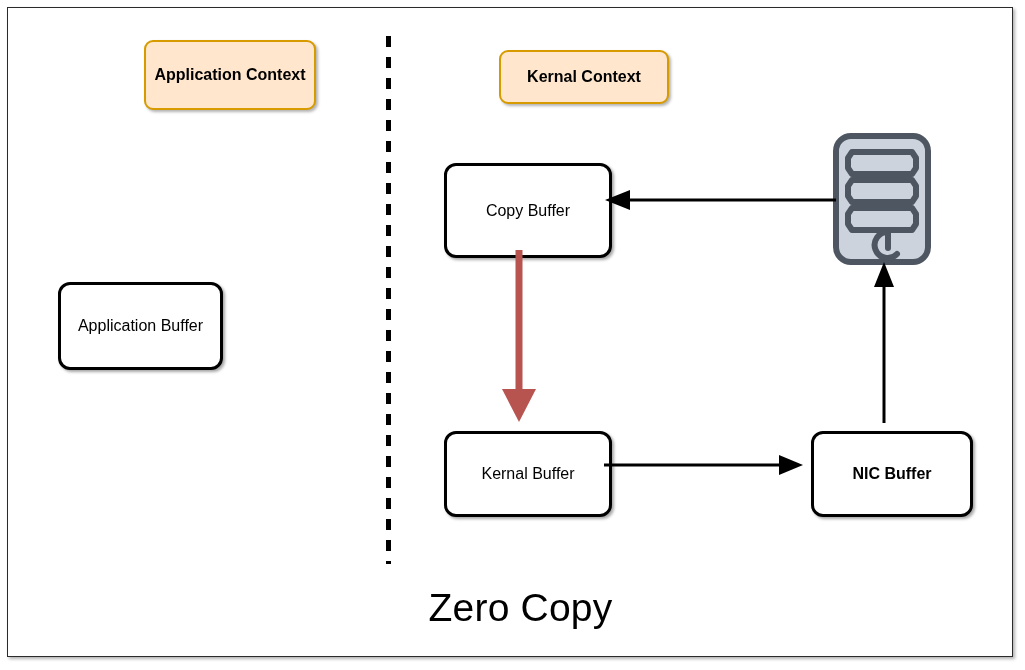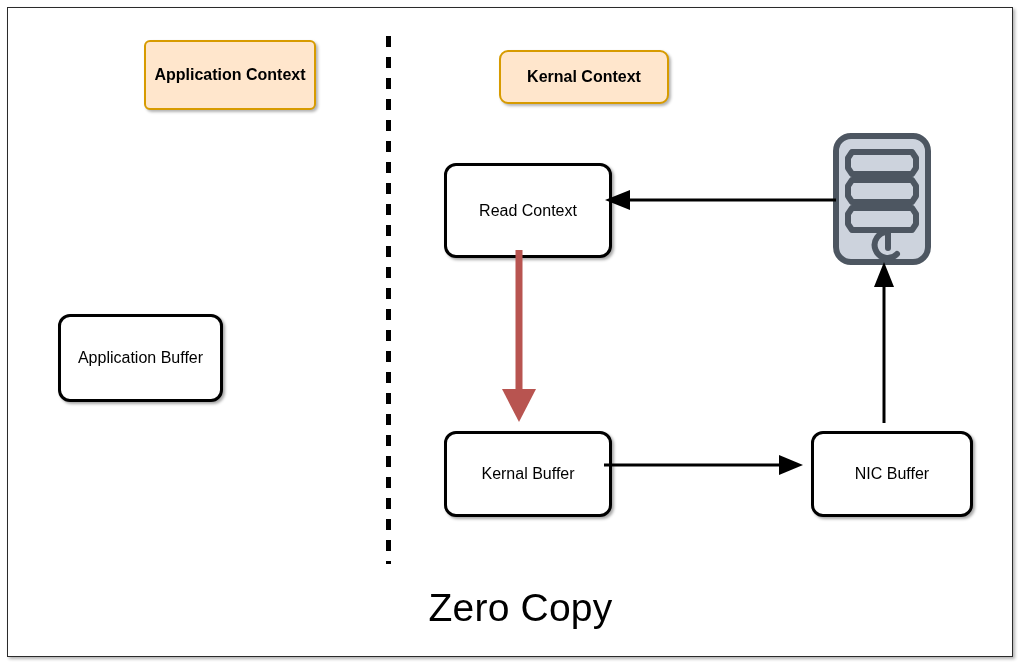--- a/index.html
+++ b/index.html
@@ -60,21 +60,20 @@
     font-size: 16px;
     color: #000000;
     line-height: 1.25;
     box-sizing: border-box;
   }
   #chip-app {
     left: 136px;
     top: 32px;
     width: 172px;
     height: 70px;
-    border-radius: 6px;
   }
   #chip-kernel {
     left: 491px;
     top: 42px;
     width: 170px;
     height: 54px;
   }
   
   .node {
     position: absolute;
@@ -86,41 +85,42 @@
     align-items: center;
     justify-content: center;
     text-align: center;
     font-size: 16px;
     color: #000000;
     line-height: 1.25;
     box-sizing: border-box;
   }
   #node-app-buffer {
     left: 50px;
-    top: 306px;
+    top: 274px;
     width: 165px;
     height: 88px;
   }
   #node-read-buffer {
     left: 436px;
     top: 155px;
     width: 168px;
     height: 95px;
   }
   #node-socket-buffer {
     left: 436px;
     top: 423px;
     width: 168px;
     height: 86px;
   }
   #node-nic-buffer {
     left: 803px;
     top: 423px;
     width: 162px;
     height: 86px;
+    font-weight: bold;
   }
   
   #overlay {
     position: absolute;
     left: 0;
     top: 0;
     width: 1025px;
     height: 670px;
     pointer-events: none;
   }
@@ -144,21 +144,21 @@
   <div class="frame">
 
     <div class="divider"></div>
 
     <div class="chip" id="chip-app">Application Context</div>
 
     <div class="chip" id="chip-kernel">Kernal Context</div>
 
     <div class="node" id="node-app-buffer">Application Buffer</div>
 
-    <div class="node" id="node-read-buffer">Read Context</div>
+    <div class="node" id="node-read-buffer">Copy Buffer</div>
 
     <div class="node" id="node-socket-buffer">Kernal Buffer</div>
 
     <div class="node" id="node-nic-buffer">NIC Buffer</div>
 
     <div id="caption">Zero Copy</div>
 
   </div>
 
   <svg id="overlay" viewBox="0 0 1025 670">

